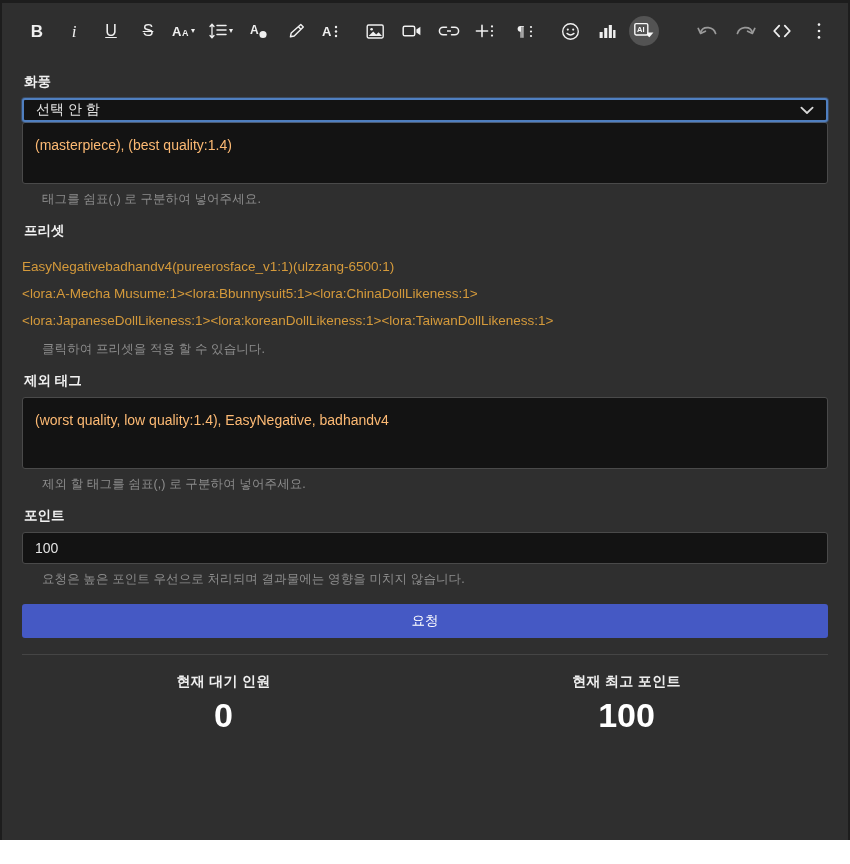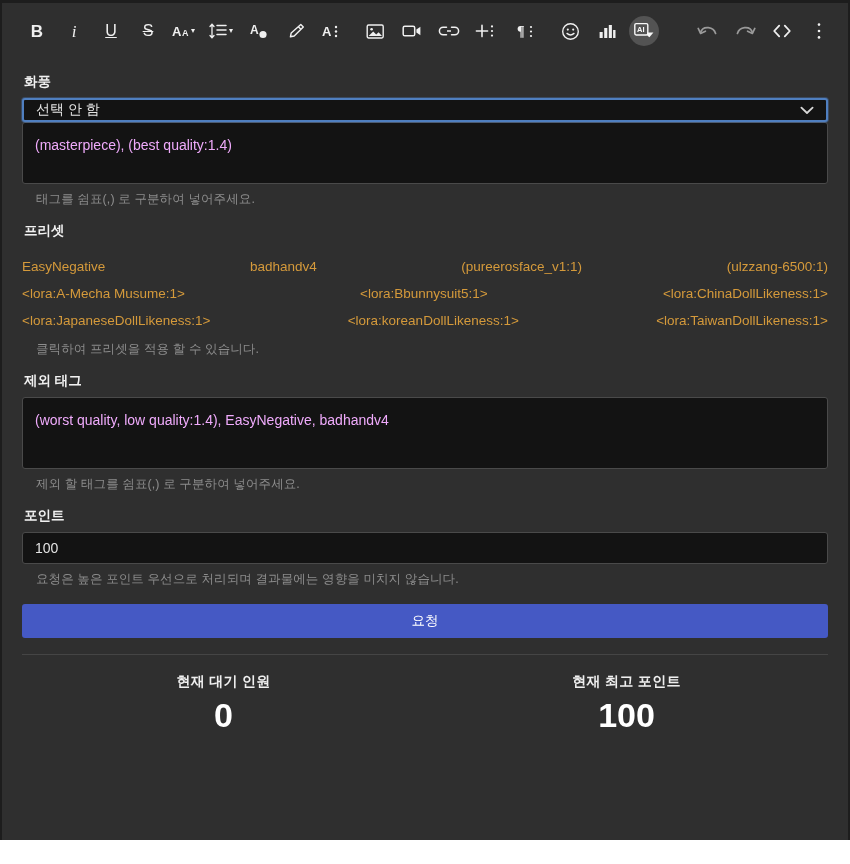--- a/index.html
+++ b/index.html
@@ -81,21 +81,21 @@
     font-size: 10px;
     font-weight: bold;
     display: inline-flex;
     align-items: center;
     justify-content: center;
     line-height: 1;
   }
   .hint {
     color: #8d8d8d;
     font-size: 12.5px;
-    margin: 7px 0 0 14px;
+    margin: 7px 0 0 20px;
     letter-spacing: 0.1px;
   }
 
   .select-wrap {
     position: relative;
     height: 24px;
     border: 2px solid #4f7fc0;
     border-radius: 3px;
     background: #131313;
     box-shadow: 0 0 0 1px rgba(79,127,192,0.35);
@@ -111,21 +111,21 @@
     position: absolute;
     right: 12px; top: 50%;
     transform: translateY(-50%);
     color: #d8d8d8;
   }
 
   .textarea-box {
     background: #131313;
     border: 1px solid #4a4a4a;
     border-radius: 3px;
-    color: #f0abfc;
+    color: #fdba74;
     font-size: 14px;
     padding: 12px 12px;
     height: 62px;
     line-height: 1.45;
     overflow: hidden;
     white-space: pre-wrap;
   }
   .textarea-box.tall { height: 72px; }
 
   .input-box {
@@ -137,23 +137,22 @@
     padding: 0 12px;
     height: 32px;
     display: flex;
     align-items: center;
   }
 
   
   .preset-rows { padding: 6px 0 0 0; }
   .preset-row {
     display: flex;
-    justify-content: space-between;
+    justify-content: flex-start;
     flex-wrap: nowrap;
-    gap: 26px;
     padding: 6px 0;
   }
   .preset-chip {
     color: #d59a3b;
     font-size: 13.5px;
     cursor: pointer;
     white-space: nowrap;
   }
 
   .submit-btn {

